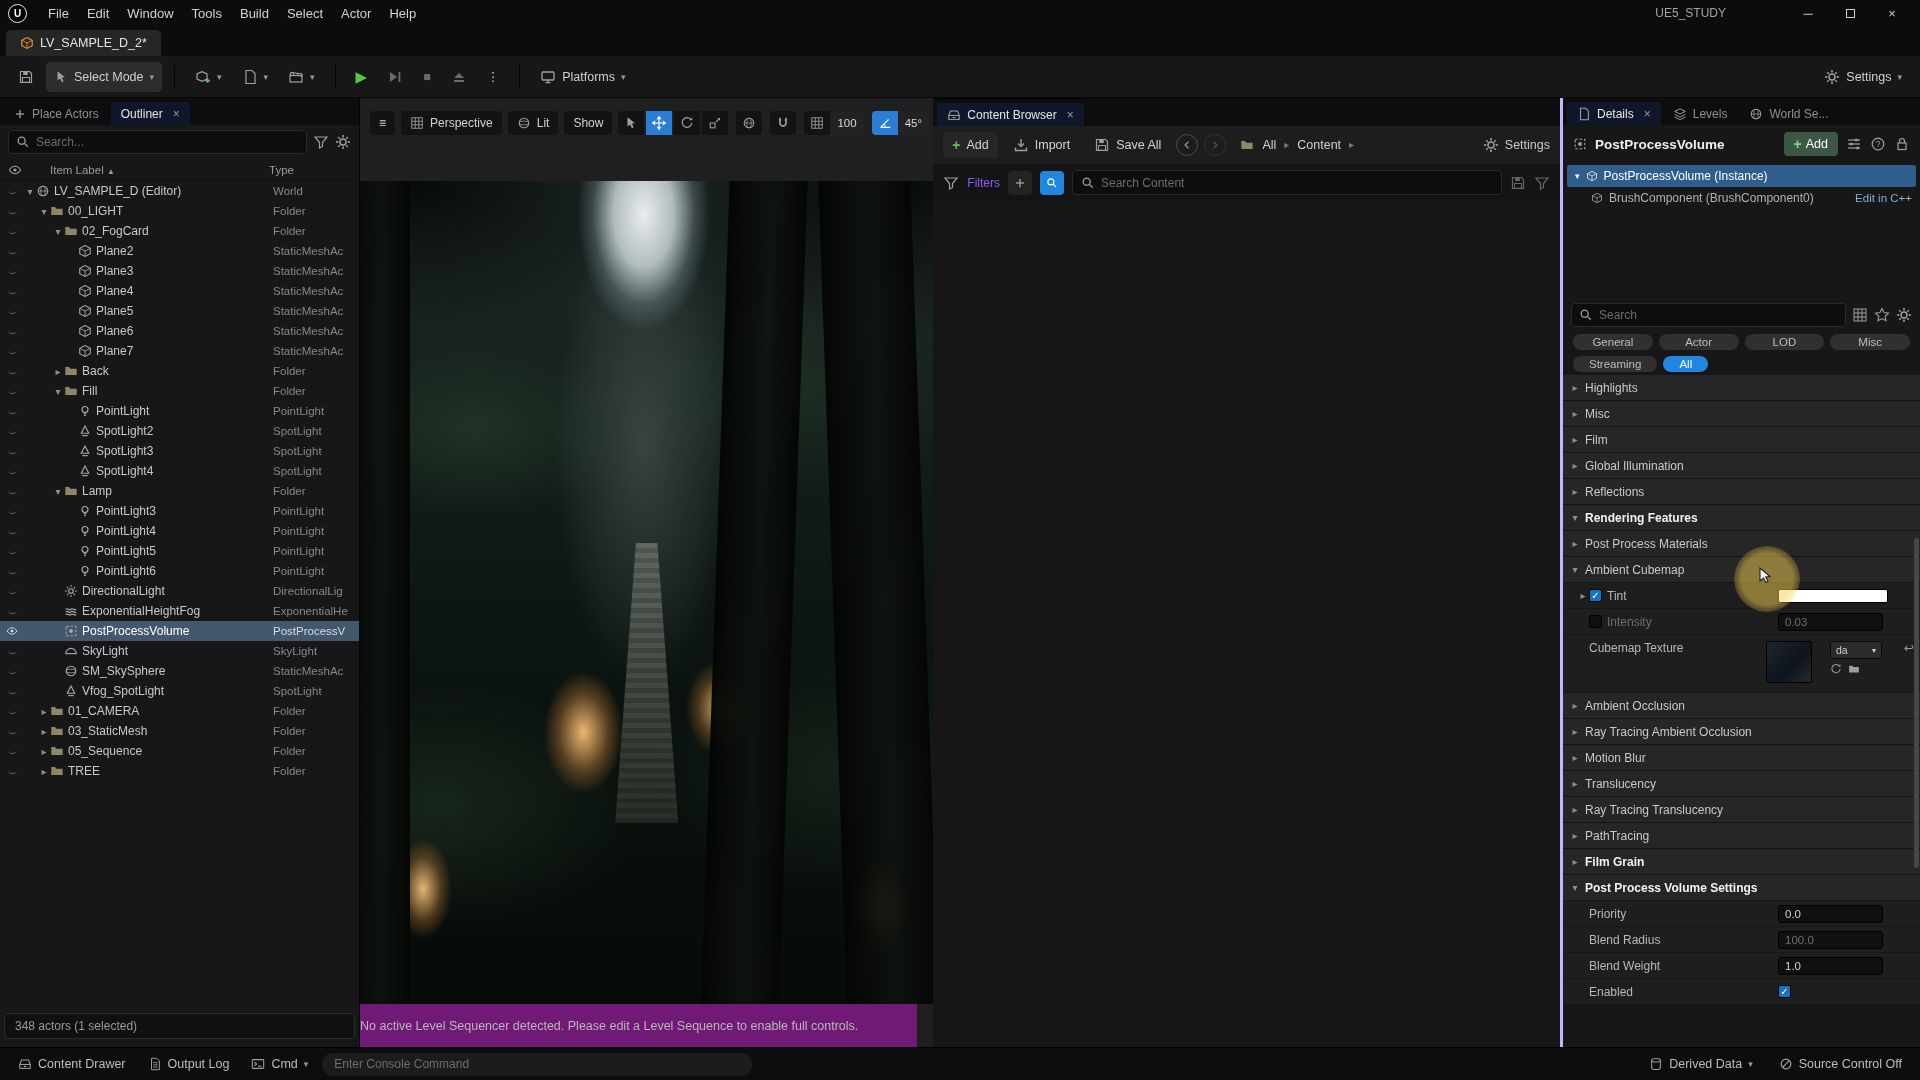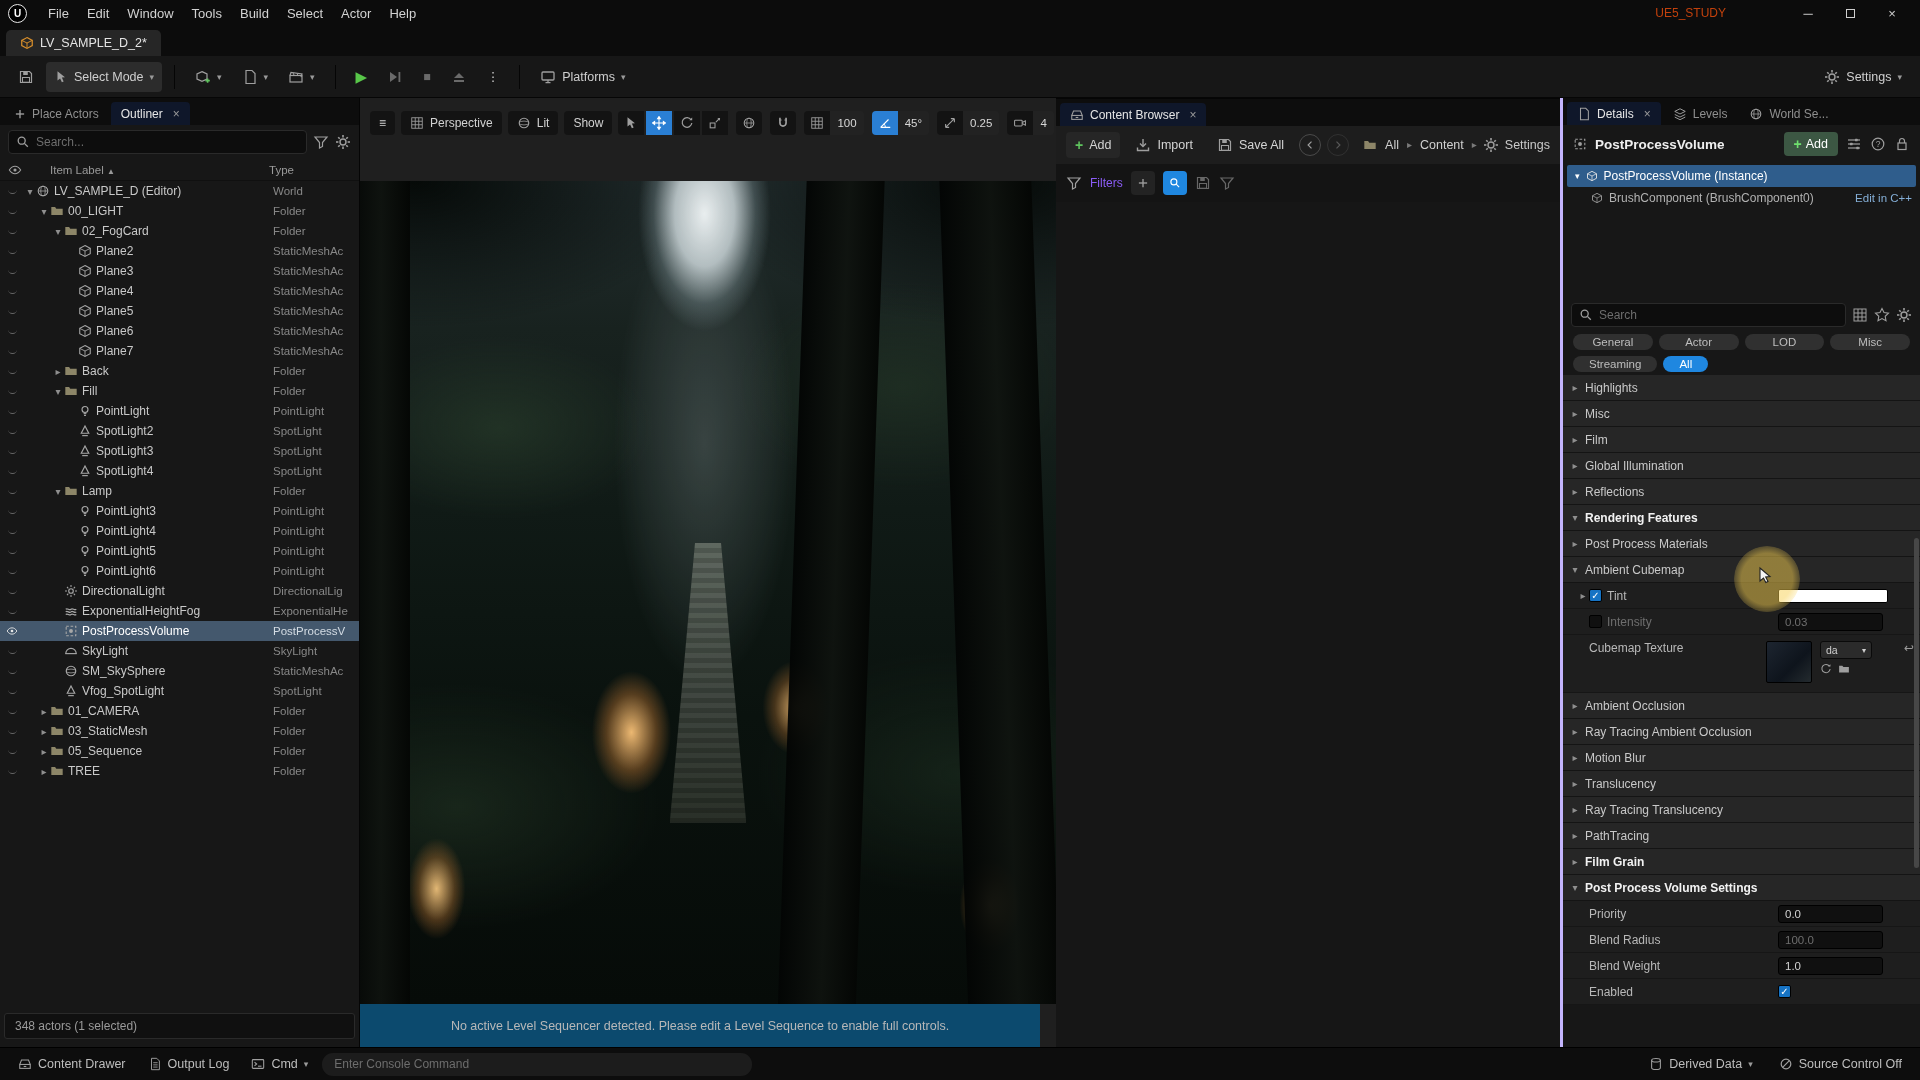--- a/index.html
+++ b/index.html
@@ -10,21 +10,21 @@
   .ic svg{width:100%;height:100%}
   .ic14{width:14px;height:14px}.ic12{width:12px;height:12px}
   .chev{color:#8f8f8f;font-size:10px;width:12px;display:inline-block;text-align:center}
   input{background:transparent;border:none;outline:none;color:#d8d8d8;font-family:inherit;font-size:12px;width:100%}
   input::placeholder{color:#6d6d6d}
 
   
   .menubar{height:26px;background:#0c0c0c;display:flex;align-items:center;padding:0 8px;gap:2px;flex:none}
   .uelogo{width:19px;height:19px;border-radius:50%;background:#000;border:1.5px solid #e8e8e8;color:#fff;font-size:10px;font-weight:bold;display:flex;align-items:center;justify-content:center;margin-right:10px}
   .menu-item{padding:0 9px;color:#d2d2d2;font-size:13px;cursor:default}
-  .proj{margin-left:auto;color:#c2410c;font-size:12px;padding-right:60px}
+  .proj{margin-left:auto;color:#a3a3a3;font-size:12px;padding-right:60px}
   .winbtn{width:40px;height:26px;display:flex;align-items:center;justify-content:center;color:#cfcfcf;font-size:13px}
   .winbox{width:9px;height:9px;border:1px solid #cfcfcf;display:inline-block}
 
   .tabbar{height:30px;background:#0c0c0c;display:flex;align-items:flex-end;padding:0 6px;flex:none}
   .lvl-tab{height:26px;background:#262626;border-radius:5px 5px 0 0;display:flex;align-items:center;gap:6px;padding:0 14px;color:#e4e4e4;font-size:12.5px}
 
   .toolbar{height:42px;background:#171717;border-bottom:1px solid #060606;display:flex;align-items:center;padding:0 10px;gap:4px;flex:none}
   .tb-btn{display:flex;align-items:center;gap:6px;height:30px;padding:0 8px;border-radius:4px;color:#cfcfcf;font-size:12.5px}
   .tb-btn.filled{background:#2c2c2c}
   .tb-div{width:1px;height:24px;background:#050505;margin:0 8px}
@@ -85,21 +85,21 @@
     radial-gradient(ellipse 280px 170px at 86% 72%, rgba(30,48,34,.55), rgba(0,0,0,0) 72%),
     linear-gradient(180deg,#222d2e 0%,#18221f 18%,#101a16 40%,#0a120e 65%,#060b08 100%)}
   .trunk{position:absolute;top:-5%;height:112%;border-radius:30px;background:linear-gradient(90deg,rgba(3,5,4,.97),rgba(15,19,15,.92) 55%,rgba(4,6,4,.97))}
   .t1{left:62%;width:78px;transform:skewX(-2deg)}
   .t2{left:-14px;width:64px}
   .t3{right:1.5%;width:92px;transform:skewX(2deg)}
   .stairs{position:absolute;left:44.5%;top:44%;width:11%;height:34%;opacity:.85;
     clip-path:polygon(33% 0,67% 0,100% 100%,0 100%);
     background:linear-gradient(180deg,rgba(135,145,138,.35),rgba(25,30,24,.65)),
       repeating-linear-gradient(180deg,#5a6158 0 5px,#3d433b 5px 10px)}
-  .vp-msg{position:absolute;left:0;right:16px;bottom:0;height:43px;background:#0c4a6e;display:flex;align-items:center;justify-content:center;color:#b8b8b8;font-size:12.5px}
+  .vp-msg{position:absolute;left:0;right:16px;bottom:0;height:43px;background:#701a75;display:flex;align-items:center;justify-content:flex-start;color:#b8b8b8;font-size:12.5px}
 
   
   .cbrowser{height:104px;background:#171717;border-top:1px solid #050505;display:flex;flex-direction:column;flex:none}
   .cb-toolbar{height:38px;display:flex;align-items:center;gap:6px;padding:0 10px;background:#1d1d1d}
   .cb-btn{display:flex;align-items:center;gap:6px;height:26px;padding:0 9px;border-radius:4px;color:#d4d4d4;font-size:12.5px;background:#262626}
   .cb-btn .plus{color:#5fc45e;font-weight:bold;font-size:14px}
   .circ{width:22px;height:22px;border:1px solid #4a4a4a;border-radius:50%;display:flex;align-items:center;justify-content:center}
   .crumb{display:flex;align-items:center;gap:8px;margin-left:8px;color:#d0d0d0;font-size:12.5px}
   .crumb .sep{color:#7a7a7a;font-size:10px}
   .cb-bottom{height:39px;display:flex;align-items:center;gap:8px;padding:0 10px;background:#141414}
@@ -129,21 +129,21 @@
   .prop-row .plabel{flex:1;overflow:hidden;white-space:nowrap}
   .pvalue{width:136px;flex:none;display:flex;align-items:center;gap:5px}
   .cb-box{width:13px;height:13px;background:#101010;border:1px solid #000;border-radius:2px;display:inline-flex;align-items:center;justify-content:center;margin-right:5px;flex:none}
   .cb-box.checked{background:#1673c4}
   .cb-box.checked::after{content:"✓";color:#fff;font-size:10px;line-height:1}
   .swatch{width:110px;height:14px;background:#fff;border:1px solid #000;border-radius:2px}
   .field{width:105px;height:18px;background:#101010;border:1px solid #000;border-radius:3px;display:flex;align-items:center;padding:0 6px;color:#d2d2d2;font-size:11.5px}
   .dim, .dim .plabel{color:#6e6e6e}
   .field.dimv{color:#6e6e6e}
   .prop-row.tall{height:58px;align-items:flex-start;padding-top:6px}
-  .texval{width:148px;flex:none;display:flex;gap:8px}
+  .texval{width:148px;flex:none;display:flex;gap:18px}
   .thumb{width:46px;height:42px;border:1px solid #000;border-radius:2px;background:linear-gradient(135deg,#1d2530,#0e141c 60%,#242b2f)}
   .texcol{display:flex;flex-direction:column;gap:4px}
   .mini-combo{width:52px;height:18px;background:#2b2b2b;border:1px solid #0a0a0a;border-radius:3px;display:flex;align-items:center;justify-content:space-between;padding:0 5px;font-size:10.5px;color:#cfcfcf}
   .tex-icons{display:flex;gap:6px}
   .reset{margin-left:auto;color:#9a9a9a;font-size:12px}
   .filler{flex:1;background:#171717}
   .scrollthumb{position:absolute;right:1px;top:440px;width:5px;height:330px;background:#474747;border-radius:3px}
 
   
   .statusbar{height:33px;background:#0d0d0d;border-top:1px solid #000;display:flex;align-items:center;gap:6px;padding:0 10px;flex:none}
@@ -1089,20 +1089,29 @@
               </span>
             </span>
           <span class="sq-btn blue">
               <span class="ic ic12">
                 <svg viewBox="0 0 16 16">
                   <circle cx="6.5" cy="6.5" r="4" fill="none" stroke="currentColor" stroke-width="1.5"></circle>
                   <line x1="9.6" y1="9.6" x2="13.5" y2="13.5" stroke="currentColor" stroke-width="1.5"></line>
                 </svg>
               </span>
             </span>
+          <div class="cb-search">
+            <span class="ic ic14">
+                <svg viewBox="0 0 16 16">
+                  <circle cx="6.5" cy="6.5" r="4" fill="none" stroke="currentColor" stroke-width="1.5"></circle>
+                  <line x1="9.6" y1="9.6" x2="13.5" y2="13.5" stroke="currentColor" stroke-width="1.5"></line>
+                </svg>
+              </span>
+            <input placeholder="Search Content" style="">
+          </div>
           <span class="ic" style="opacity:.6">
               <svg viewBox="0 0 16 16">
                 <path d="M2.5 2.5h9l2 2v9h-11z" fill="none" stroke="currentColor" stroke-width="1.2"></path>
                 <rect x="5.2" y="2.8" width="4.6" height="3.2" fill="currentColor"></rect>
                 <rect x="4.5" y="8.5" width="7" height="4.7" fill="none" stroke="currentColor" stroke-width="1"></rect>
               </svg>
             </span>
           <span class="ic" style="opacity:.6">
               <svg viewBox="0 0 16 16">
                 <path d="M2 3h12l-4.5 5.5v4L6.5 14V8.5z" fill="none" stroke="currentColor" stroke-width="1.2"></path>

